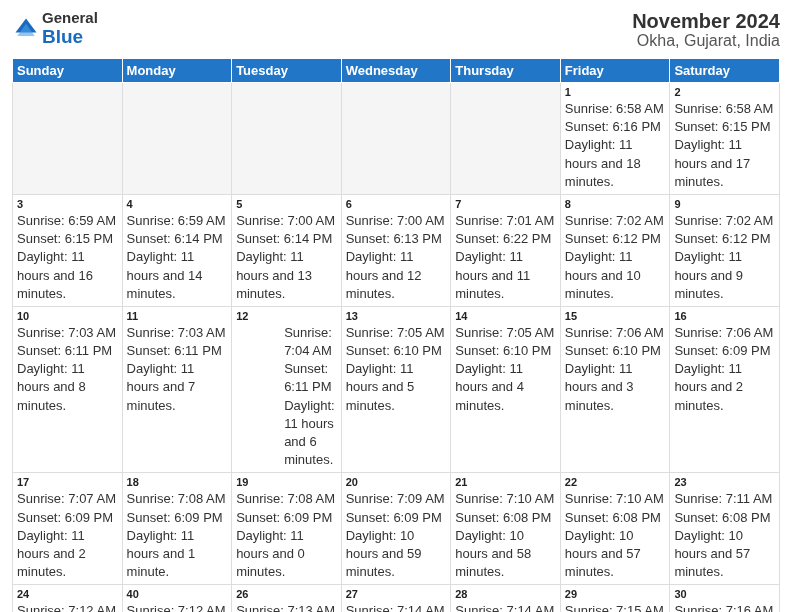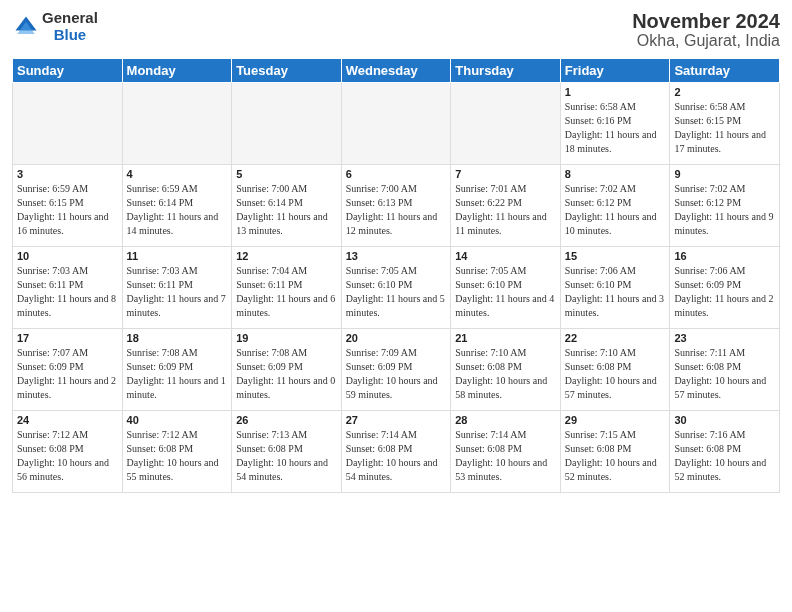--- a/index.html
+++ b/index.html
@@ -17,34 +17,33 @@
     .header {
       display: flex;
       justify-content: space-between;
       align-items: flex-start;
       margin-bottom: 8px;
     }
     .logo {
       display: flex;
       align-items: center;
       gap: 2px;
-      text-align: center;
     }
     .logo-text {
       display: flex;
       flex-direction: column;
       line-height: 1.1;
     }
     .logo-general {
       font-size: 15px;
       font-weight: bold;
       color: #333;
     }
     .logo-blue {
-      font-size: 15px;
+      font-size: 19px;
       font-weight: bold;
       color: #1a6abf;
     }
     .logo-icon {
       width: 28px;
       height: 28px;
     }
     .title-block {
       text-align: right;
     }
@@ -88,24 +87,23 @@
       background: #fff;
     }
     .day-num {
       font-size: 11px;
       font-weight: bold;
       color: #222;
       display: block;
       margin-bottom: 2px;
     }
     .day-info {
-      font-size: 10px;
+      font-size: 13px;
       color: #333;
       line-height: 1.4;
-      font-family: Liberation Serif, serif;
     }
   </style>
 </head>
 <body>
 
 <div class="container">
   <div class="header">
     <div class="logo">
       <svg class="logo-icon" viewBox="0 0 32 32">
         <polygon points="16,4 28,20 4,20" fill="#1a6abf"></polygon>
@@ -206,21 +204,21 @@
 Daylight: 11 hours and 8 minutes.</div>
           </td>
           <td class="has-data">
             <span class="day-num">11</span>
             <div class="day-info" style="white-space: pre-line;">Sunrise: 7:03 AM
 Sunset: 6:11 PM
 Daylight: 11 hours and 7 minutes.</div>
           </td>
           <td class="has-data">
             <span class="day-num">12</span>
-            <div class="day-info" style="white-space: pre-line;">Sunrise: 7:04 AM
+            <div class="day-info" style="white-space: pre-line; margin-left: 48px;">Sunrise: 7:04 AM
 Sunset: 6:11 PM
 Daylight: 11 hours and 6 minutes.</div>
           </td>
           <td class="has-data">
             <span class="day-num">13</span>
             <div class="day-info" style="white-space: pre-line;">Sunrise: 7:05 AM
 Sunset: 6:10 PM
 Daylight: 11 hours and 5 minutes.</div>
           </td>
           <td class="has-data">

